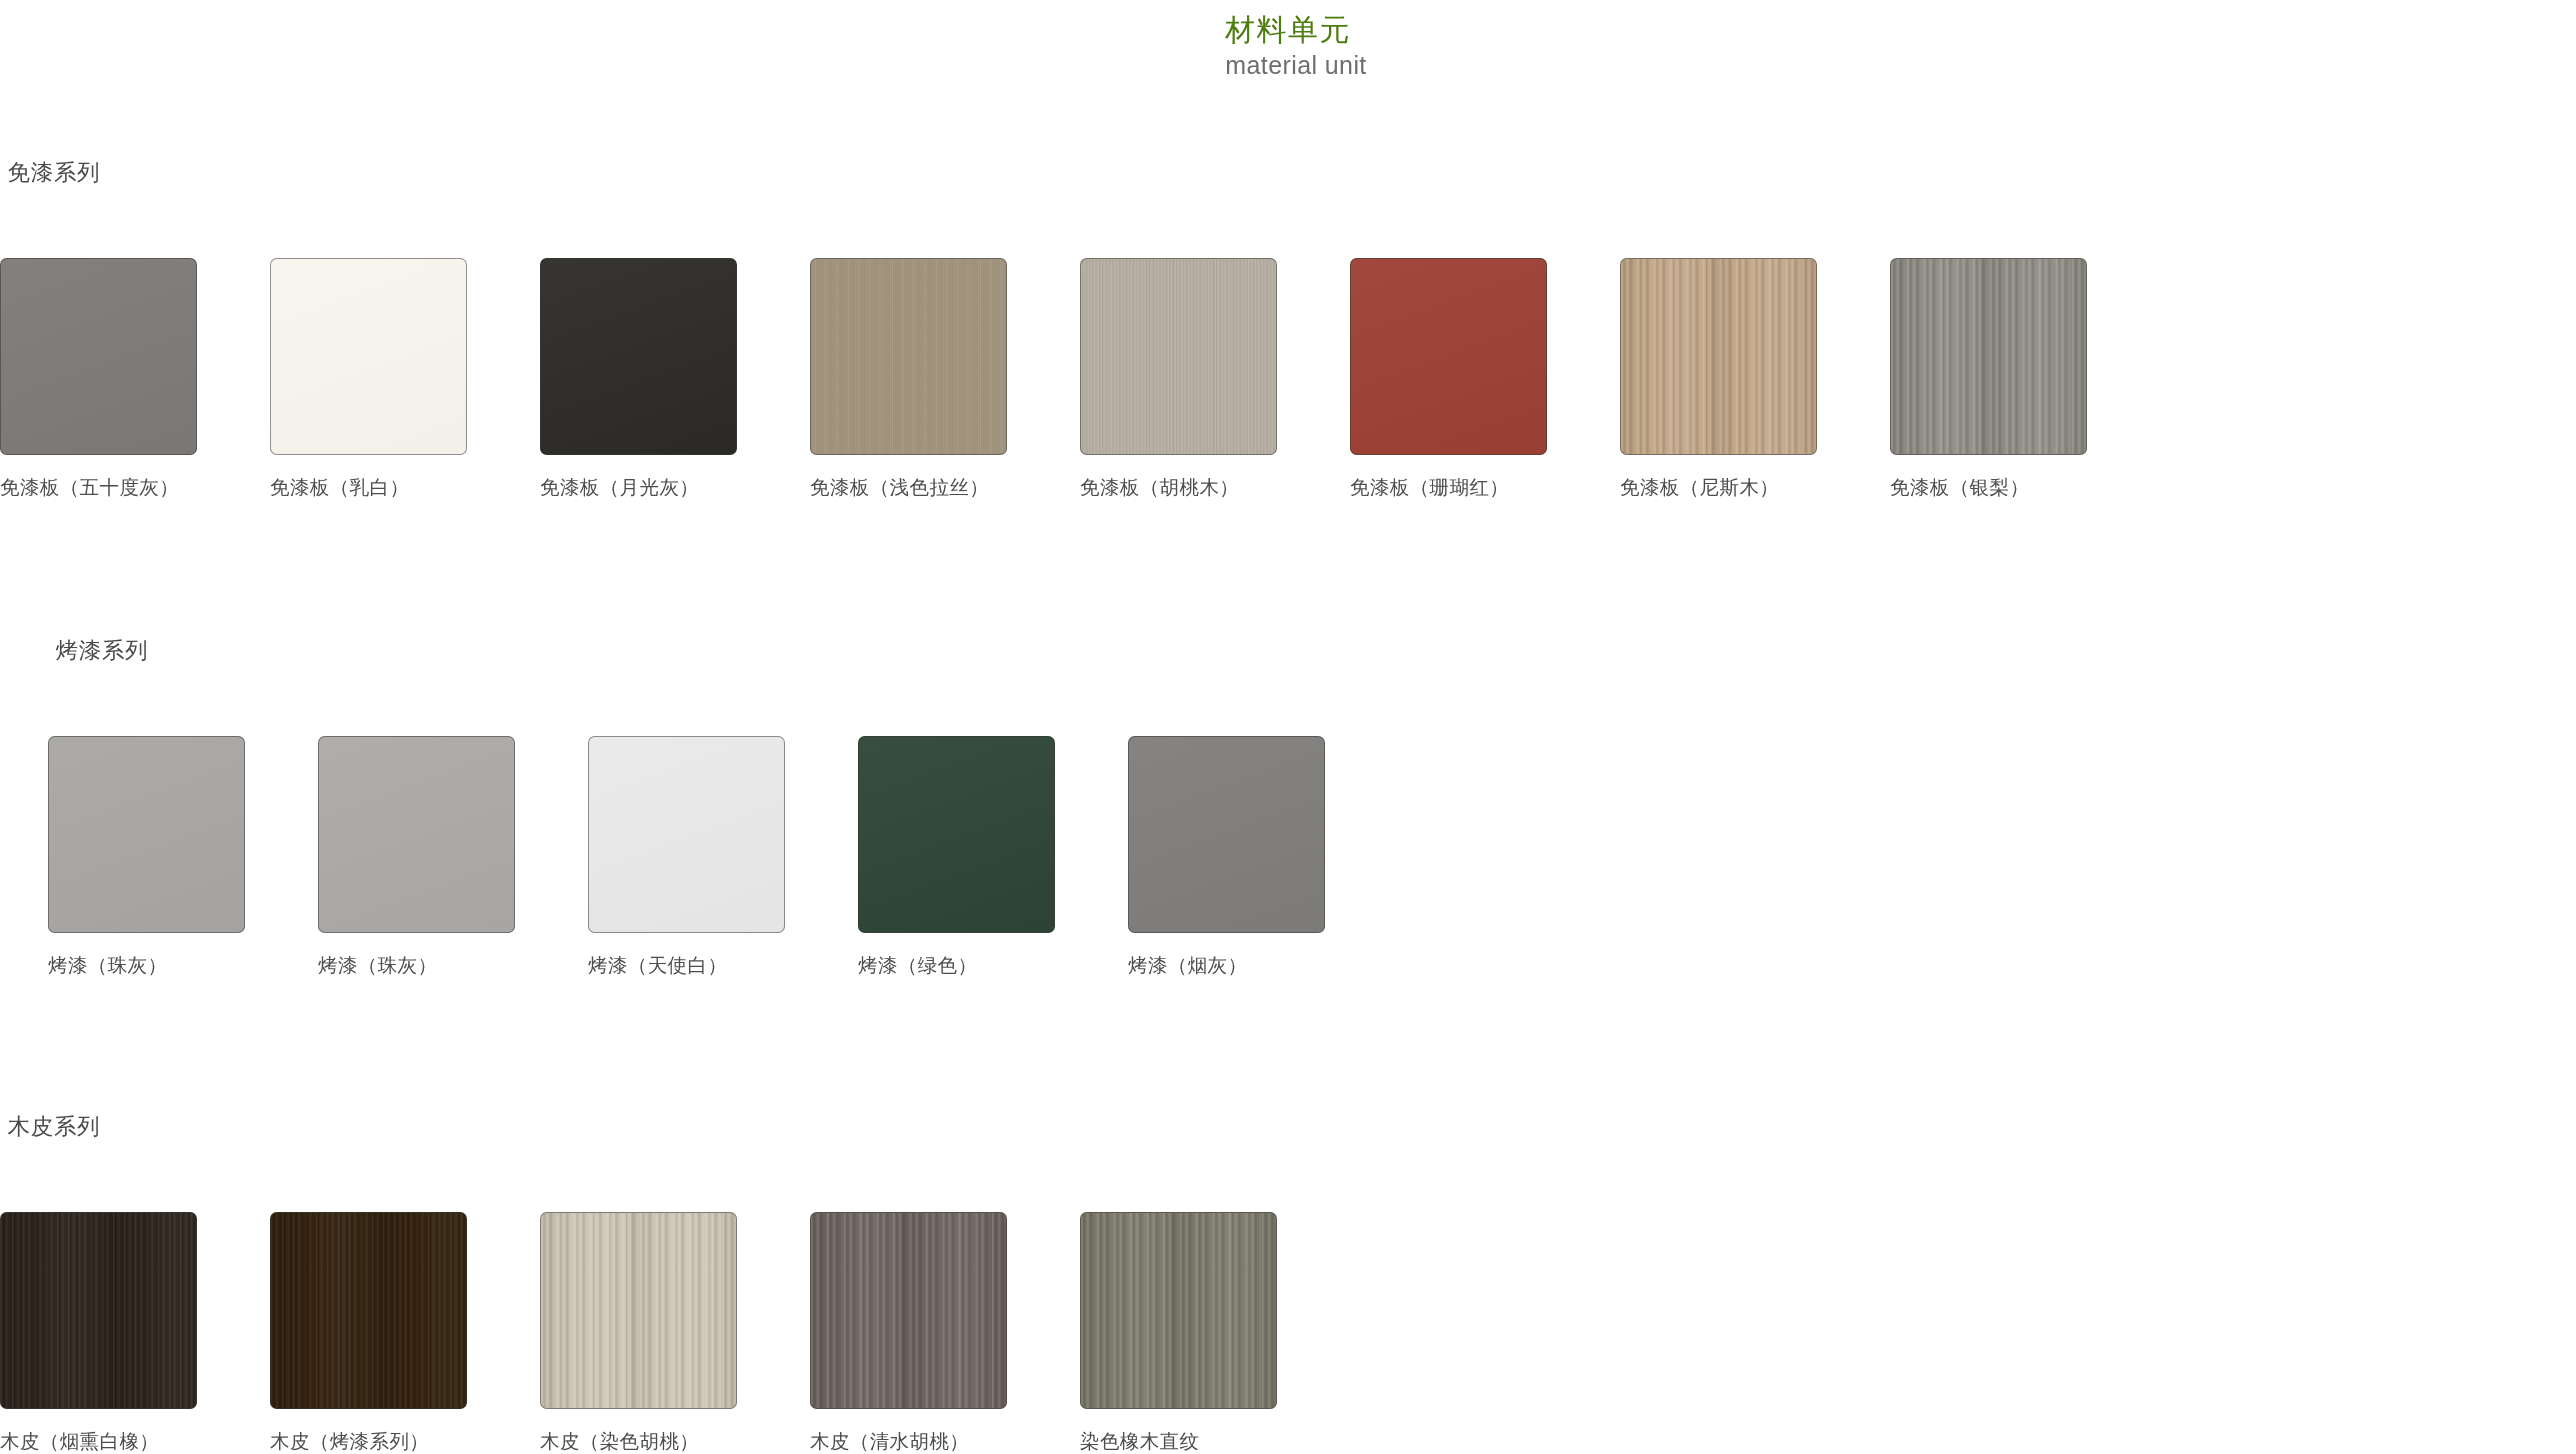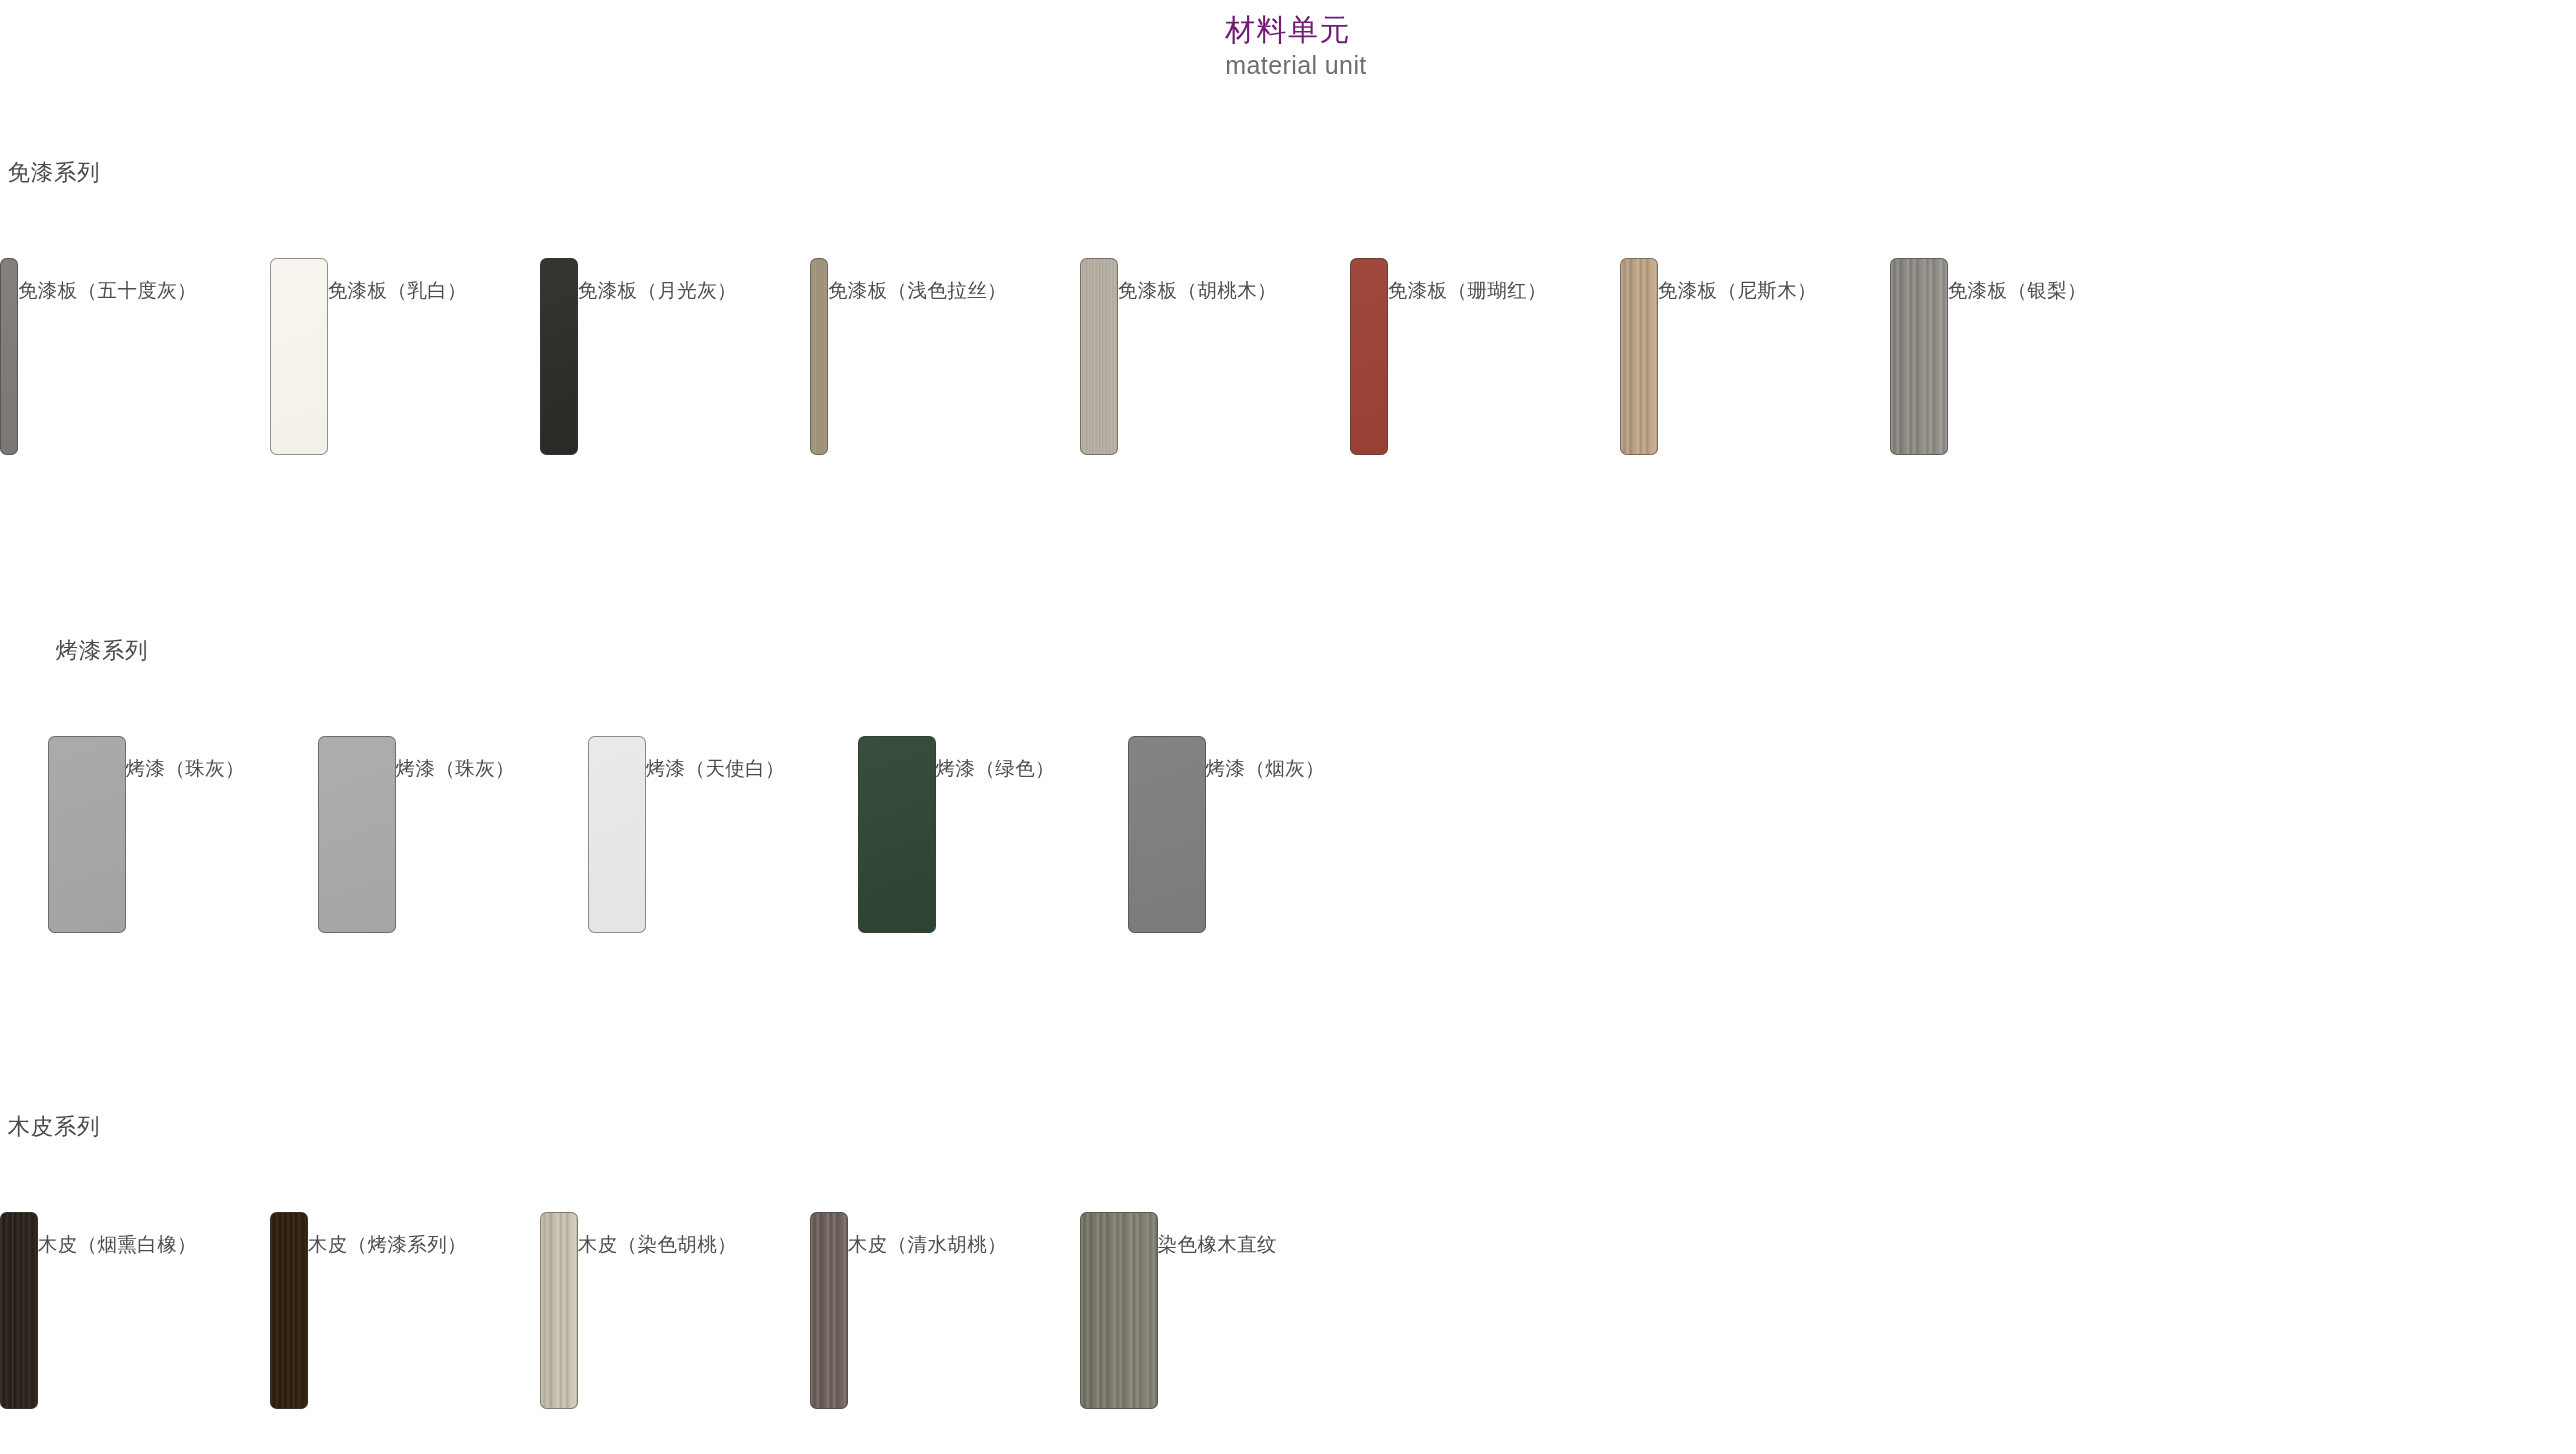--- a/index.html
+++ b/index.html
@@ -12,21 +12,21 @@
     font-family:"Liberation Sans","DejaVu Sans",sans-serif;
     overflow:hidden;
   }
 
   .page { position:relative; width:2576px; height:1454px; background:#fff; }
 
   
   .header { text-align:center; padding-top:10.5px; }
   .header-title {
     font-size:30px;
-    color:#701a75;
+    color:#4d7c0f;
     font-weight:400;
     letter-spacing:1.5px;
     line-height:1.25;
   }
   .header-subtitle {
     font-size:25px;
     color:#6e6e6e;
     font-weight:400;
     letter-spacing:0.4px;
     margin-top:3px;
@@ -52,20 +52,21 @@
     flex-direction:row;
     align-items:flex-start;
     margin-top:70px;
     margin-left:7.5px;
   }
 
   .swatch-cell {
     width:197px;
     margin-right:73px;
     display:flex;
+    flex-direction:column;
   }
   
   .swatch-row > .swatch-cell:first-child { margin-left:-7.5px; }
 
   .swatch-chip {
     width:197px;
     height:197px;
     border-radius:6.7px;
     border:0.7px solid rgba(60,60,60,0.55);
     position:relative;

